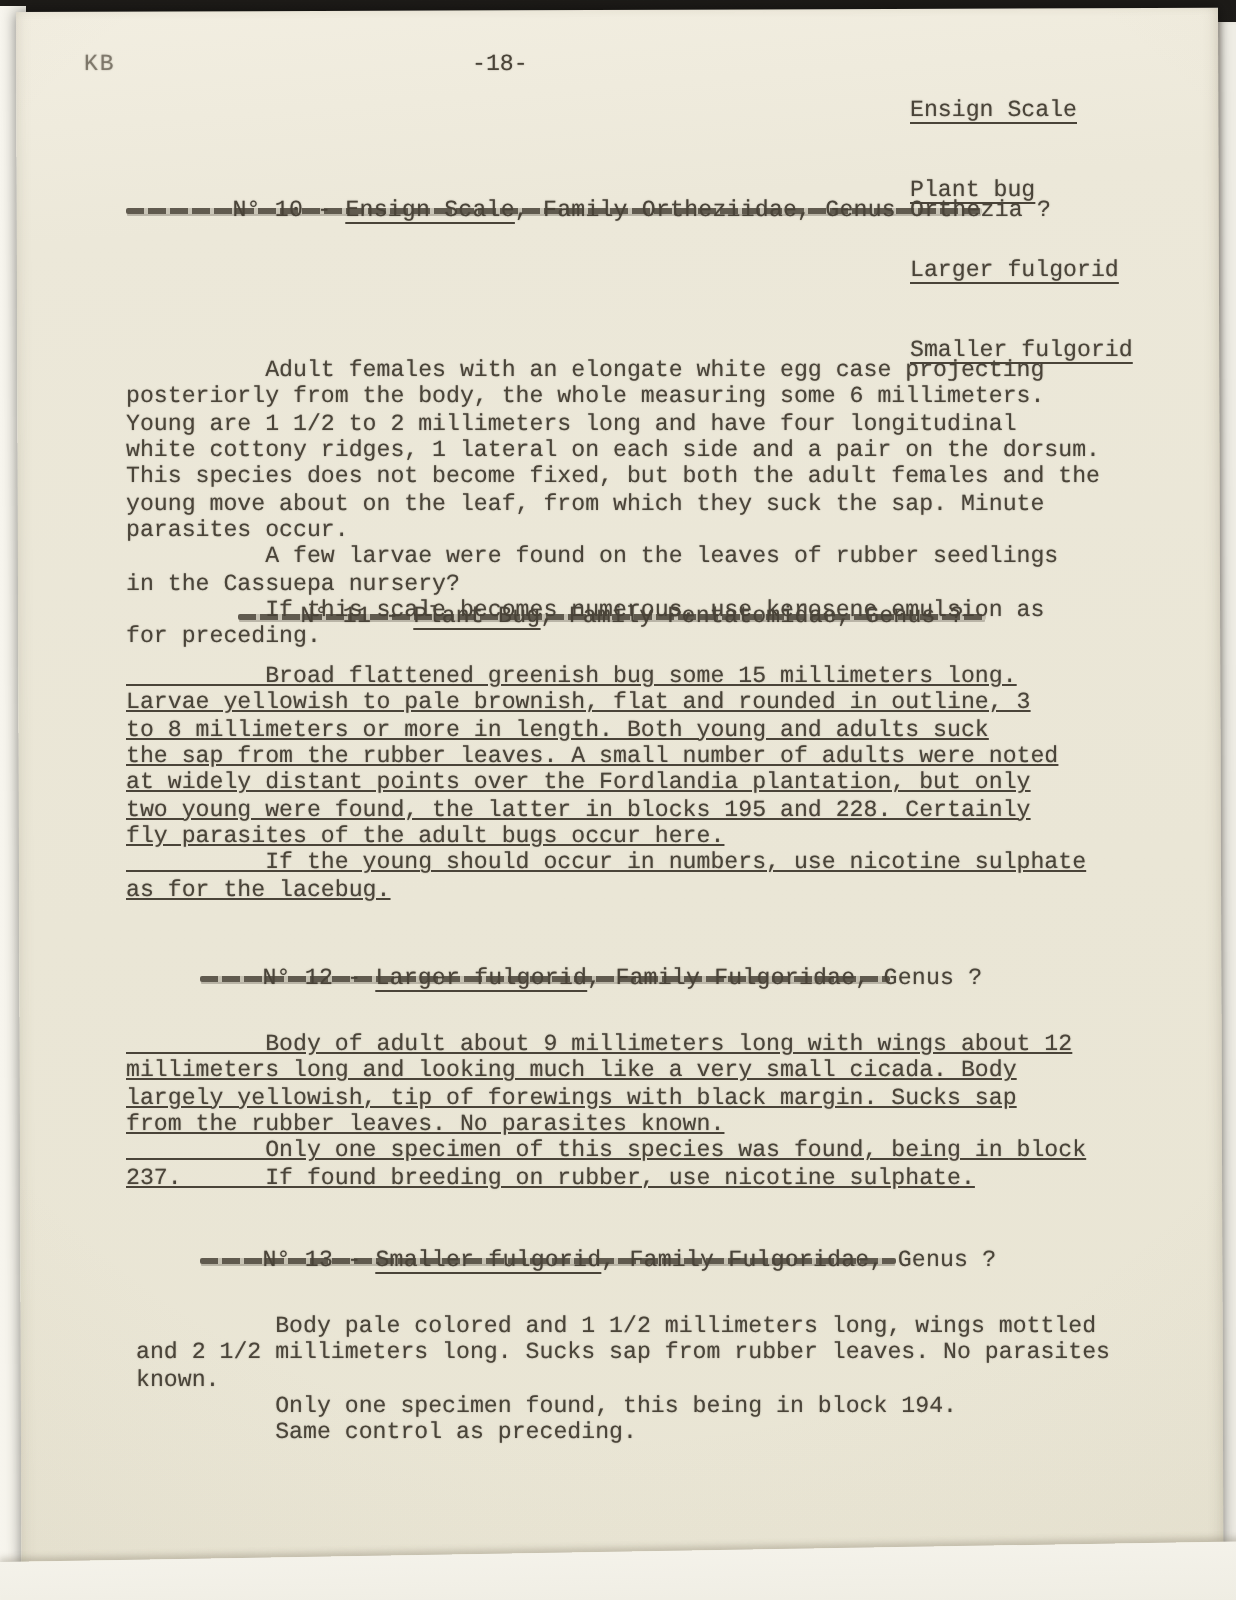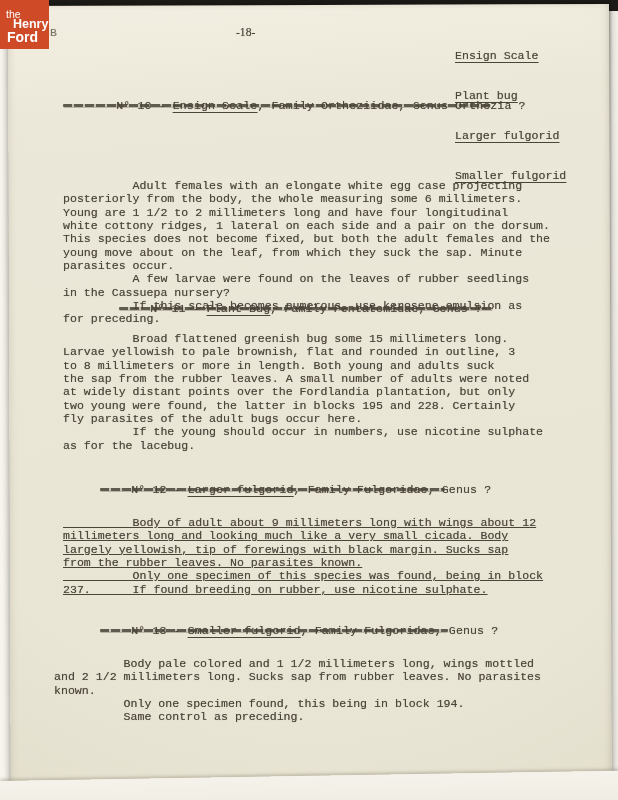--- a/index.html
+++ b/index.html
@@ -64,27 +64,22 @@
 
 <div class="page">
 
   <div class="left-sheet"></div>
   <div class="right-sheet"></div>
   <div class="paper"></div>
   <div class="bottom-sheet"></div>
 
   <div class="stamp type">KB</div>
 
-  <div class="logo">
-    <span class="the">the</span>
-    <span class="henry">Henry</span>
-    <span class="ford">Ford</span>
-  </div>
 
-  <div class="type" style="left:236px; top:26px;font-family:Liberation Serif, serif;">-18-</div>
+  <div class="type" style="left:236px; top:26px;">-18-</div>
 
   <div class="type index-list" style="left:455px; top:22px;">
     <span>Ensign Scale</span>
     <span>Plant bug</span>
     <span>Larger fulgorid</span>
     <span>Smaller fulgorid</span>
   </div>
 
   <div class="type heading" style="left:88px; top:86px;">
     <span>N° 10 - </span><span class="u">Ensign Scale</span><span>, Family Ortheziidae, Genus Orthezia ?</span>
@@ -99,21 +94,21 @@
 parasites occur.
           A few larvae were found on the leaves of rubber seedlings
 in the Cassuepa nursery?
           If this scale becomes numerous, use kerosene emulsion as
 for preceding.</div>
 
   <div class="type heading" style="left:122px; top:289px;">
     <span>N° 11 - </span><span class="u">Plant Bug</span><span>, Family Pentatomidae, Genus ?</span>
   </div>
   <div class="rule" style="left:119px; top:307px; width:374px;"></div>
-  <div class="type" style="left:63px; top:332px;">          Broad flattened greenish bug some 15 millimeters long.
+  <div class="type" style="left:63px; top:332px;text-decoration:underline;">          Broad flattened greenish bug some 15 millimeters long.
 Larvae yellowish to pale brownish, flat and rounded in outline, 3
 to 8 millimeters or more in length. Both young and adults suck
 the sap from the rubber leaves. A small number of adults were noted
 at widely distant points over the Fordlandia plantation, but only
 two young were found, the latter in blocks 195 and 228. Certainly
 fly parasites of the adult bugs occur here.
           If the young should occur in numbers, use nicotine sulphate
 as for the lacebug.</div>
 
   <div class="type heading" style="left:103px; top:470px;">
@@ -124,19 +119,19 @@
 millimeters long and looking much like a very small cicada. Body
 largely yellowish, tip of forewings with black margin. Sucks sap
 from the rubber leaves. No parasites known.
           Only one specimen of this species was found, being in block
 237.      If found breeding on rubber, use nicotine sulphate.</div>
 
   <div class="type heading" style="left:103px; top:611px;">
     <span>N° 13 - </span><span class="u">Smaller fulgorid</span><span>, Family Fulgoridae, Genus ?</span>
   </div>
   <div class="rule" style="left:100px; top:629px; width:348px;"></div>
-  <div class="type" style="left:54px; top:657px;font-family:Liberation Mono, monospace;">          Body pale colored and 1 1/2 millimeters long, wings mottled
+  <div class="type" style="left:68px; top:657px;font-family:Liberation Mono, monospace;">          Body pale colored and 1 1/2 millimeters long, wings mottled
 and 2 1/2 millimeters long. Sucks sap from rubber leaves. No parasites
 known.
           Only one specimen found, this being in block 194.
           Same control as preceding.</div>
 
 </div>
 
 </body></html>

